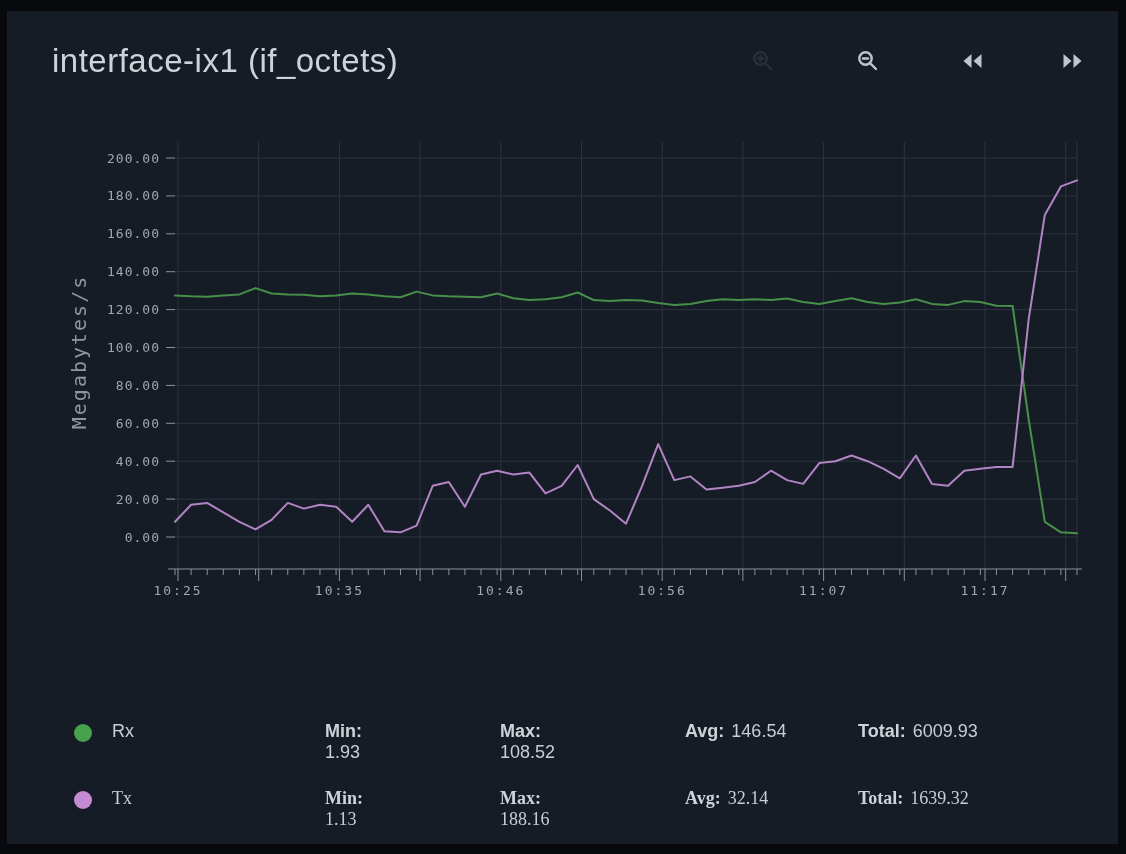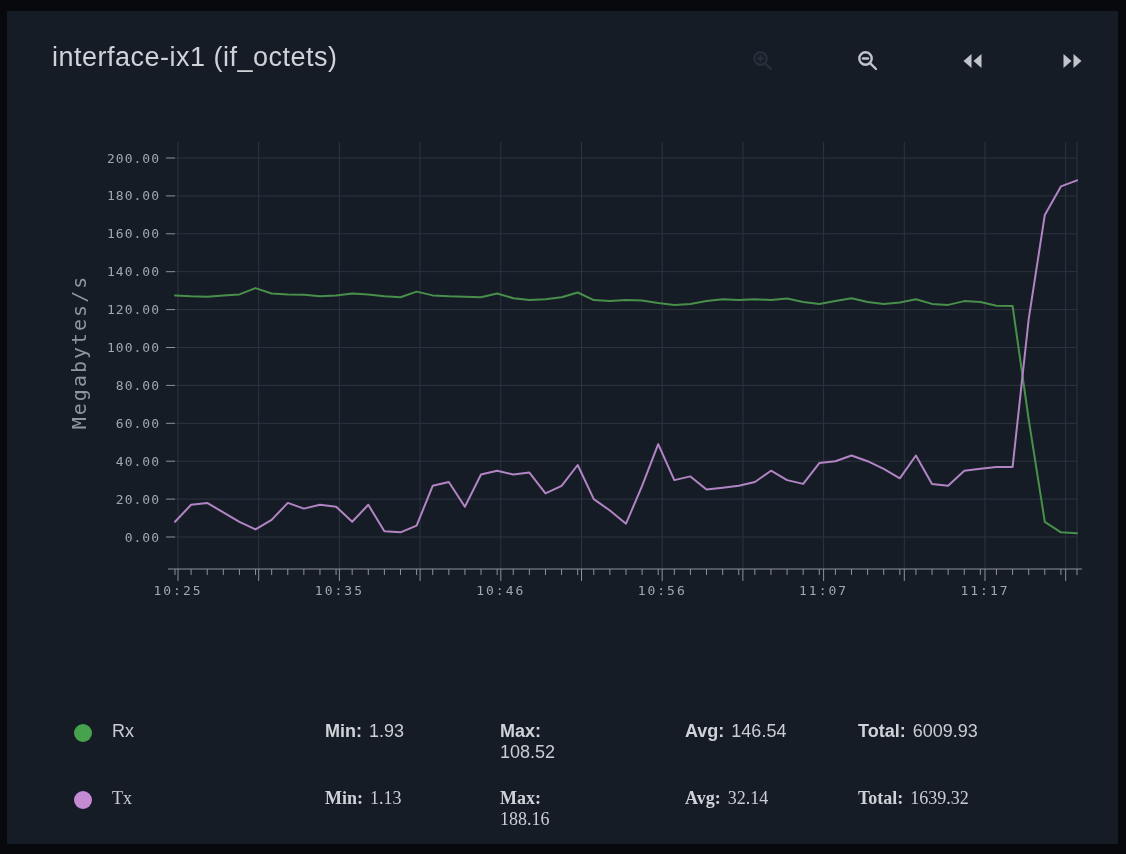--- a/index.html
+++ b/index.html
@@ -7,21 +7,21 @@
     width:1126px;height:854px;position:relative;overflow:hidden;
     background:#07090d;
     font-family:"Liberation Sans", sans-serif;
   }
   .panel{
     position:absolute;left:7px;top:11px;right:8px;bottom:10px;
     background:#161c25;
   }
   .page-title{
     position:absolute;left:52px;top:42px;
-    font-size:27px;font-weight:500;letter-spacing:.5px;
+    font-size:33px;font-weight:500;letter-spacing:.5px;
     color:#ced3d8;
   }
   .icon-btn{
     position:absolute;top:46px;width:30px;height:30px;
     display:flex;align-items:center;justify-content:center;
     cursor:pointer;
   }
   .icon-btn svg{display:block;}
   #chart-svg{position:absolute;left:0;top:0;}
   .ticklab{
@@ -36,21 +36,21 @@
   .legend-row{position:absolute;left:0;width:1126px;height:26px;}
   .legend-row .dot{
     position:absolute;left:74px;top:3px;width:18px;height:18px;border-radius:50%;
   }
   .legend-cell{
     position:absolute;top:0;display:flex;align-items:baseline;
     font-size:18px;color:#c9ced3;white-space:nowrap;
   }
   .legend-cell b{font-weight:700;color:#ced3d8;margin-right:7px;}
   .series-name{left:112px;}
-  .col-min{left:325px;}
+  .col-min{left:325px;flex-direction:column;}
   .col-max{left:500px;flex-direction:column;}
   .col-avg{left:685px;}
   .col-total{left:858px;}
 </style>
 </head>
 <body>
 
 <div class="panel"></div>
 
 <svg id="chart-svg" width="1126" height="854" viewBox="0 0 1126 854">

